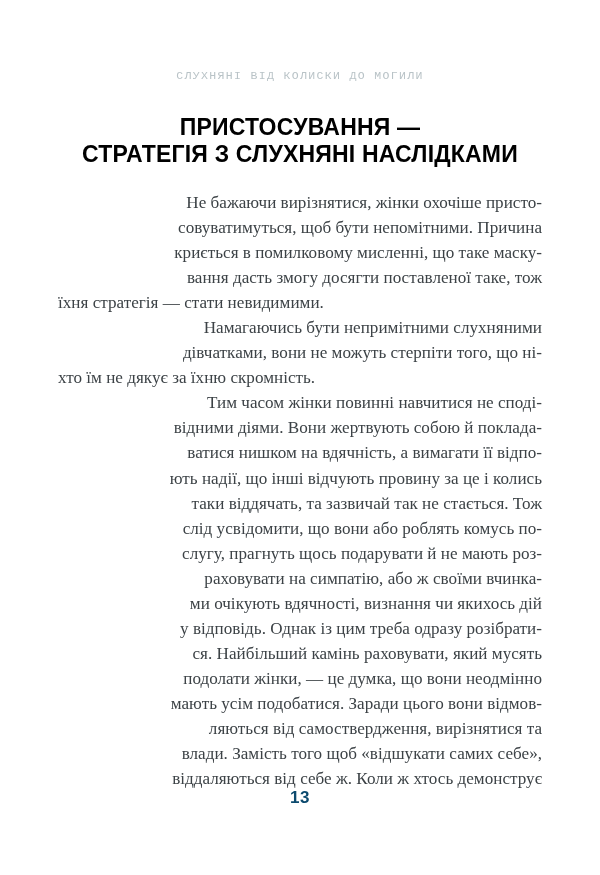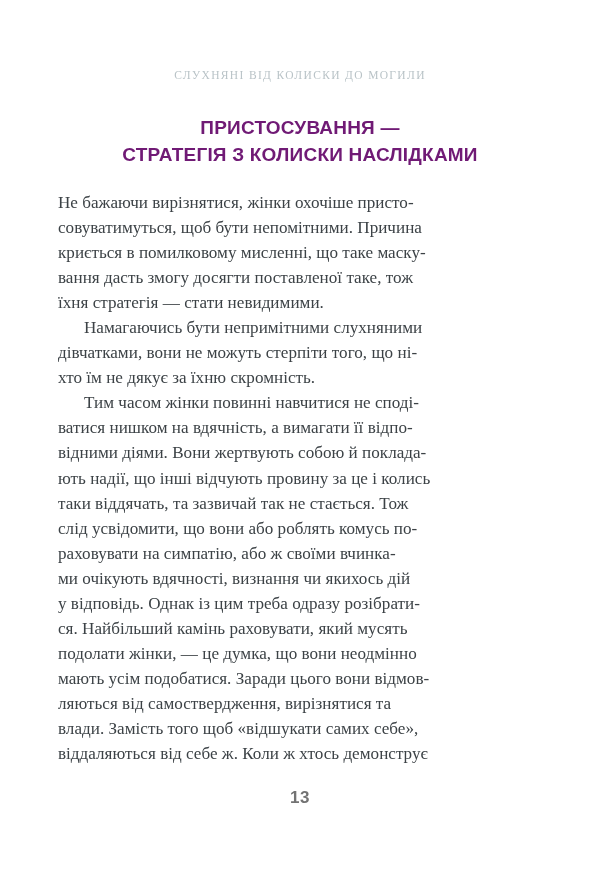--- a/index.html
+++ b/index.html
@@ -22,42 +22,42 @@
     box-sizing: border-box;
   }
 
   
   .running-head {
     position: absolute;
     top: 69px;
     left: 0;
     width: 600px;
     text-align: center;
-    font-family: Liberation Serif, serif;
+    font-family: Liberation Mono, monospace;
     font-size: 11.5px;
     letter-spacing: 1.35px;
     color: #b9c3c7;
     font-weight: 400;
     text-transform: uppercase;
     white-space: nowrap;
   }
 
   
   .chapter-title {
     position: absolute;
     top: 114px;
     left: 50px;
     width: 500px;
     text-align: center;
     font-family: "Liberation Sans", "DejaVu Sans", sans-serif;
     font-weight: bold;
-    font-size: 19px;
+    font-size: 23px;
     line-height: 27px;
     letter-spacing: 0.2px;
-    color: #701a75;
+    color: #000000;
   }
   .chapter-title .tline {
     display: block;
     white-space: nowrap;
   }
 
   
   .body-text {
     position: absolute;
     top: 190px;
@@ -73,49 +73,49 @@
     text-align-last: left;
     hyphens: manual;
     letter-spacing: 0.02px;
   }
   .para .ln {
     display: block;
     white-space: nowrap;
   }
   .para .ln.just {
     display: flex;
-    justify-content: flex-start;
+    justify-content: flex-end;
   }
   .para .ln.just > span { display: inline-block; }
   .indent-space { display: inline-block; width: 26px; }
 
   
   .folio {
     position: absolute;
     top: 788px;
     left: 0;
     width: 600px;
     text-align: center;
     font-family: "Liberation Sans", "DejaVu Sans", sans-serif;
     font-size: 17px;
     font-weight: bold;
-    color: #737373;
+    color: #0c4a6e;
     letter-spacing: 0.5px;
   }
 </style>
 </head>
 <body>
 
 <div class="page">
 
   <div class="running-head">СЛУХНЯНІ ВІД КОЛИСКИ ДО МОГИЛИ</div>
 
   <div class="chapter-title">
     <span class="tline">ПРИСТОСУВАННЯ —</span>
-    <span class="tline">СТРАТЕГІЯ З КОЛИСКИ НАСЛІДКАМИ</span>
+    <span class="tline">СТРАТЕГІЯ З СЛУХНЯНІ НАСЛІДКАМИ</span>
   </div>
 
   <div class="body-text">
 
     <p class="para">
       <span class="ln just">
           <span>Не бажаючи вирізнятися, жінки охочіше присто-</span>
         </span>
       <span class="ln just">
           <span>совуватимуться, щоб бути непомітними. Причина</span>
@@ -139,35 +139,38 @@
         </span>
       <span class="ln">хто їм не дякує за їхню скромність.</span>
     </p>
 
     <p class="para">
       <span class="ln just">
           <span class="indent-space"></span>
           <span>Тим часом жінки повинні навчитися не споді-</span>
         </span>
       <span class="ln just">
+          <span>відними діями. Вони жертвують собою й поклада-</span>
+        </span>
+      <span class="ln just">
           <span>ватися нишком на вдячність, а вимагати її відпо-</span>
         </span>
       <span class="ln just">
-          <span>відними діями. Вони жертвують собою й поклада-</span>
-        </span>
-      <span class="ln just">
           <span>ють надії, що інші відчують провину за це і колись</span>
         </span>
       <span class="ln just">
           <span>таки віддячать, та зазвичай так не стається. Тож</span>
         </span>
       <span class="ln just">
           <span>слід усвідомити, що вони або роблять комусь по-</span>
         </span>
       <span class="ln just">
+          <span>слугу, прагнуть щось подарувати й не мають роз-</span>
+        </span>
+      <span class="ln just">
           <span>раховувати на симпатію, або ж своїми вчинка-</span>
         </span>
       <span class="ln just">
           <span>ми очікують вдячності, визнання чи якихось дій</span>
         </span>
       <span class="ln just">
           <span>у відповідь. Однак із цим треба одразу розібрати-</span>
         </span>
       <span class="ln just">
           <span>ся. Найбільший камінь раховувати, який мусять</span>

